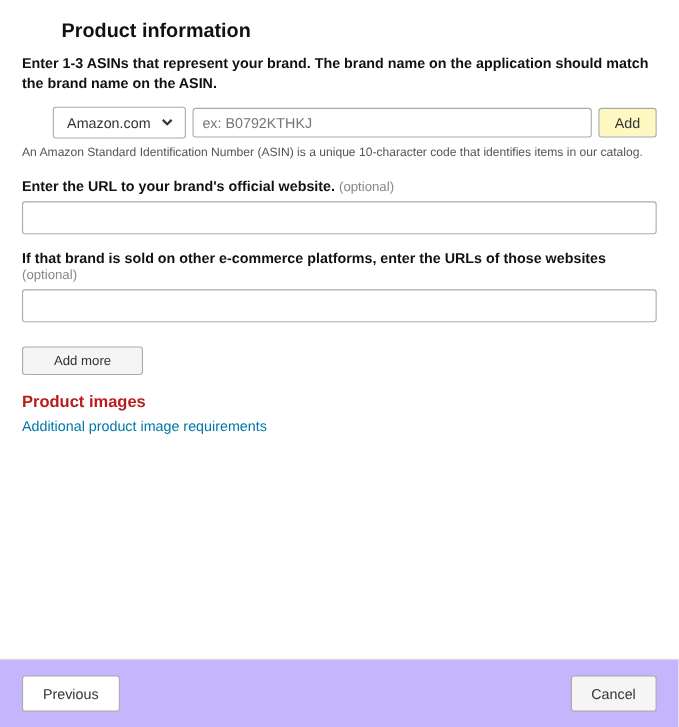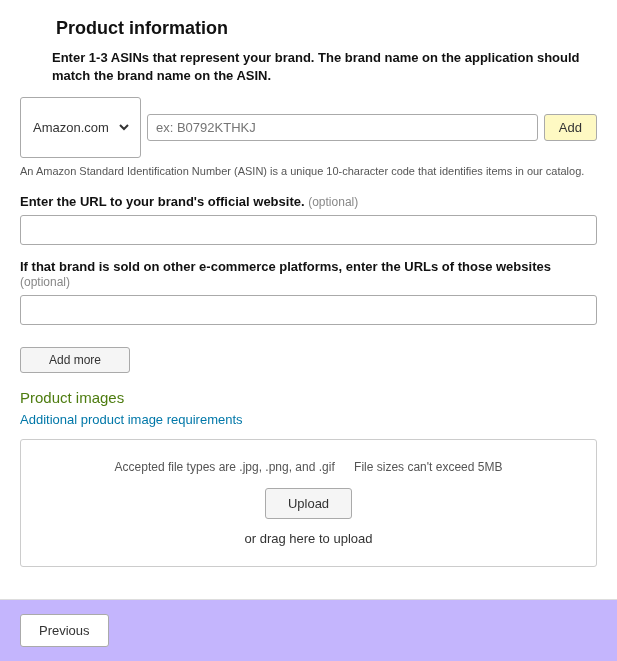--- a/index.html
+++ b/index.html
@@ -23,39 +23,39 @@
       margin-bottom: 10px;
       color: #111;
       margin-left: 36px;
     }
     .instruction-text {
       font-size: 13px;
       font-weight: bold;
       margin-bottom: 12px;
       color: #111;
       line-height: 1.4;
-      margin-left: 32px;
     }
     .asin-row {
       display: flex;
       align-items: center;
       gap: 6px;
       margin-bottom: 6px;
     }
     .asin-select {
       border: 1px solid #aaa;
       background: #fff;
-      padding: 21px 8px;
+      padding: 5px 8px;
       font-size: 13px;
       border-radius: 3px;
       cursor: pointer;
       display: flex;
       align-items: center;
       gap: 4px;
       min-width: 105px;
+      margin-left: 28px;
     }
     .asin-select select {
       border: none;
       background: transparent;
       font-size: 13px;
       color: #333;
       outline: none;
       cursor: pointer;
     }
     .asin-input {
@@ -120,23 +120,23 @@
       padding: 5px 28px;
       font-size: 12px;
       border-radius: 3px;
       cursor: pointer;
       color: #333;
       margin-top: 8px;
       margin-bottom: 16px;
     }
     .section-title {
       font-size: 15px;
-      font-weight: normal;
-      margin-bottom: 6px;
-      color: #4d7c0f;
+      font-weight: bold;
+      margin-bottom: 6px;
+      color: #b91c1c;
     }
     .additional-link {
       color: #0077a8;
       font-size: 13px;
       text-decoration: none;
       cursor: pointer;
       margin-bottom: 12px;
       display: inline-block;
     }
     .upload-area {
@@ -252,31 +252,22 @@
     </div>
     <input class="text-input-full" type="text" style="">
   </div>
 
   <button class="add-more-button">Add more</button>
 
   <div class="section-title">Product images</div>
 
   <a class="additional-link">Additional product image requirements</a>
 
-  <div class="upload-area">
-    <div class="upload-file-info">
-      <span>Accepted file types are .jpg, .png, and .gif</span>
-      <span class="no-exceed">File sizes can't exceed 5MB</span>
-    </div>
-    <div>
-      <button class="upload-button">Upload</button>
-    </div>
-    <div class="drag-text">or drag here to upload</div>
-  </div>
 </div>
 
 <div class="footer">
   <div class="footer-left">
     <button class="prev-button">Previous</button>
   </div>
   <div class="footer-right">
+    <button class="cancel-button">Cancel</button>
   </div>
 </div>
 
 </body></html>

